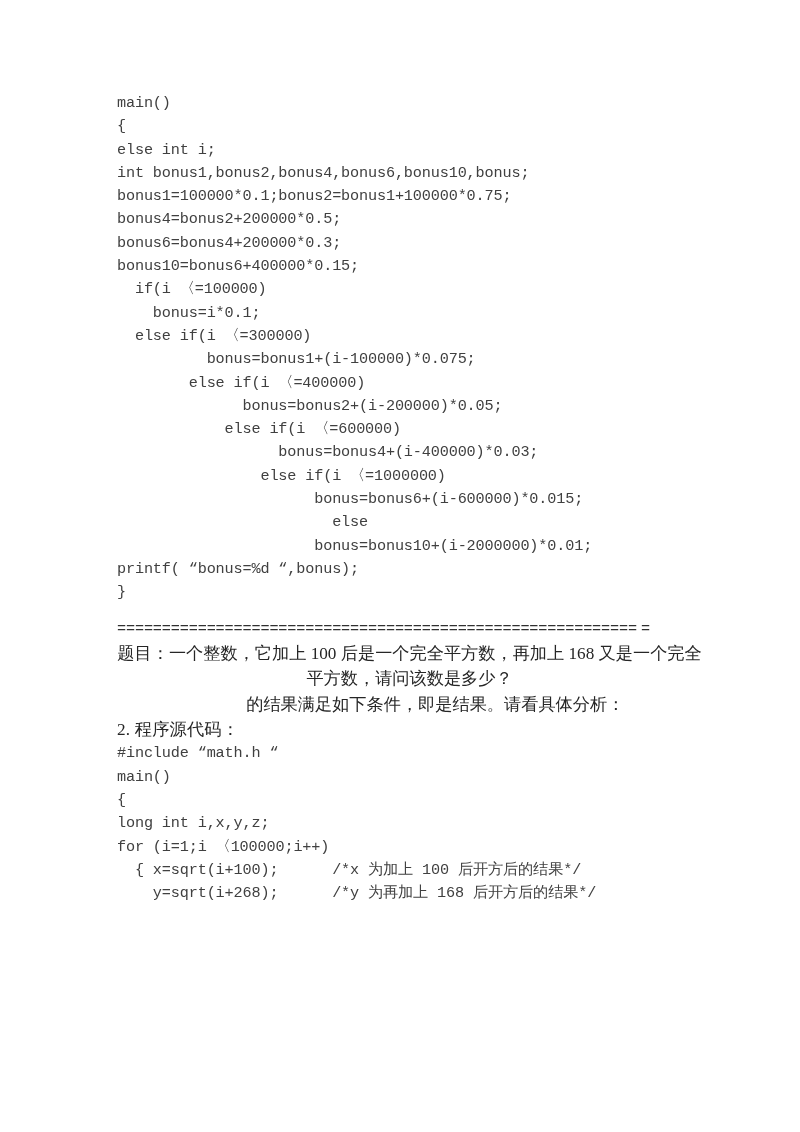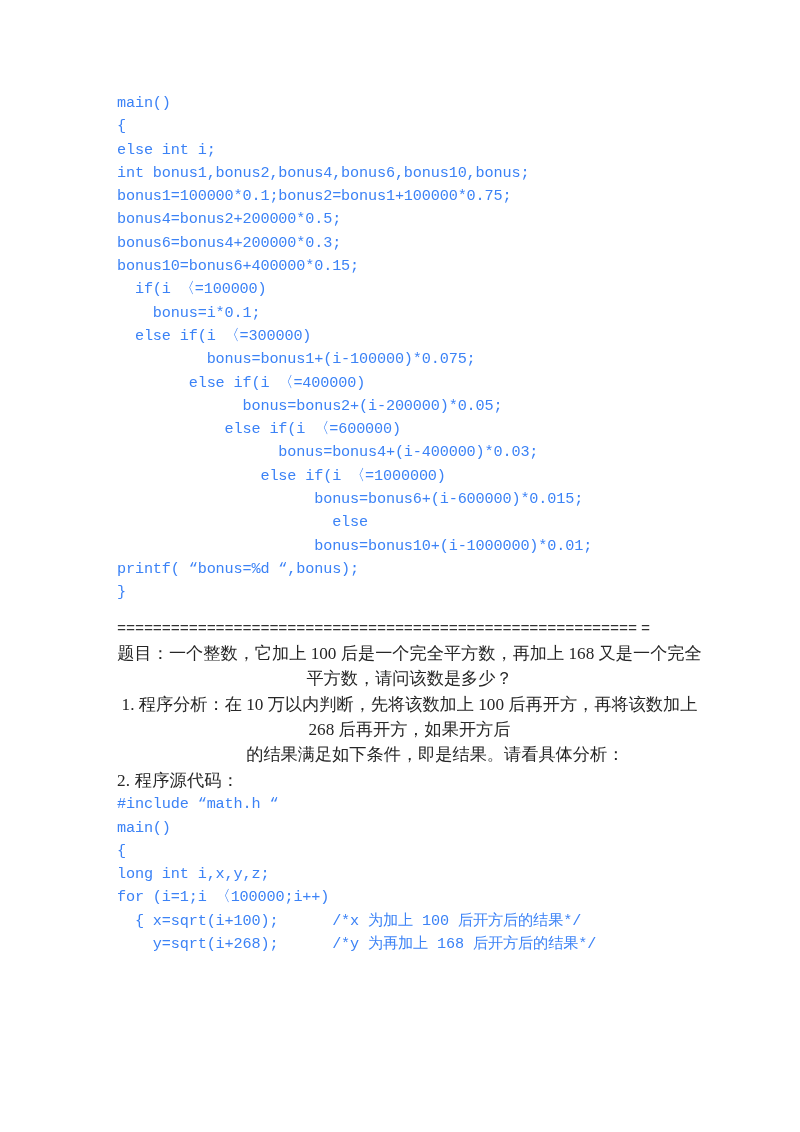--- a/index.html
+++ b/index.html
@@ -37,21 +37,21 @@
     min-height: 23.3px;
     font-size: 16.5px;
     letter-spacing: 0.1px;
   }
 
   
   .code {
     font-family: "Liberation Mono", "DejaVu Sans Mono", monospace;
     font-size: 15.2px;
     letter-spacing: -0.15px;
-    color: #3b82f6;
+    color: #404040;
   }
 
   
   .cjk {
     font-family: "Liberation Serif", "DejaVu Serif", serif;
     font-size: 17.2px;
     letter-spacing: 0.2px;
     color: #262626;
     white-space: pre-wrap;
     line-height: 25.4px;
@@ -106,35 +106,34 @@
       <span class="line code">    bonus=i*0.1;</span>
       <span class="line code">  else if(i 〈=300000)</span>
       <span class="line code">          bonus=bonus1+(i-100000)*0.075;</span>
       <span class="line code">        else if(i 〈=400000)</span>
       <span class="line code">              bonus=bonus2+(i-200000)*0.05;</span>
       <span class="line code">            else if(i 〈=600000)</span>
       <span class="line code">                  bonus=bonus4+(i-400000)*0.03;</span>
       <span class="line code">                else if(i 〈=1000000)</span>
       <span class="line code">                      bonus=bonus6+(i-600000)*0.015;</span>
       <span class="line code">                        else</span>
-      <span class="line code">                      bonus=bonus10+(i-1000000)*0.01;</span>
+      <span class="line code">                      bonus=bonus10+(i-2000000)*0.01;</span>
       <span class="line code">printf( “bonus=%d “,bonus);</span>
       <span class="line code">}</span>
     </div>
 
     <div class="gap-md"></div>
 
     <div>
       <span class="sep">==========================================================</span>
       <span class="sep">=</span>
     </div>
 
     <div>
       <div class="para">题目：一个整数，它加上 100 后是一个完全平方数，再加上 168 又是一个完全平方数，请问该数是多少？</div>
-      <div class="para">1. 程序分析：在 10 万以内判断，先将该数加上 100 后再开方，再将该数加上 268 后再开方，如果开方后</div>
       <div class="para">            的结果满足如下条件，即是结果。请看具体分析：</div>
       <span class="line cjk">2. 程序源代码：</span>
     </div>
 
     <div>
       <span class="line code">#include “math.h “</span>
       <span class="line code">main()</span>
       <span class="line code">{</span>
       <span class="line code">long int i,x,y,z;</span>
       <span class="line code">for (i=1;i 〈100000;i++)</span>

